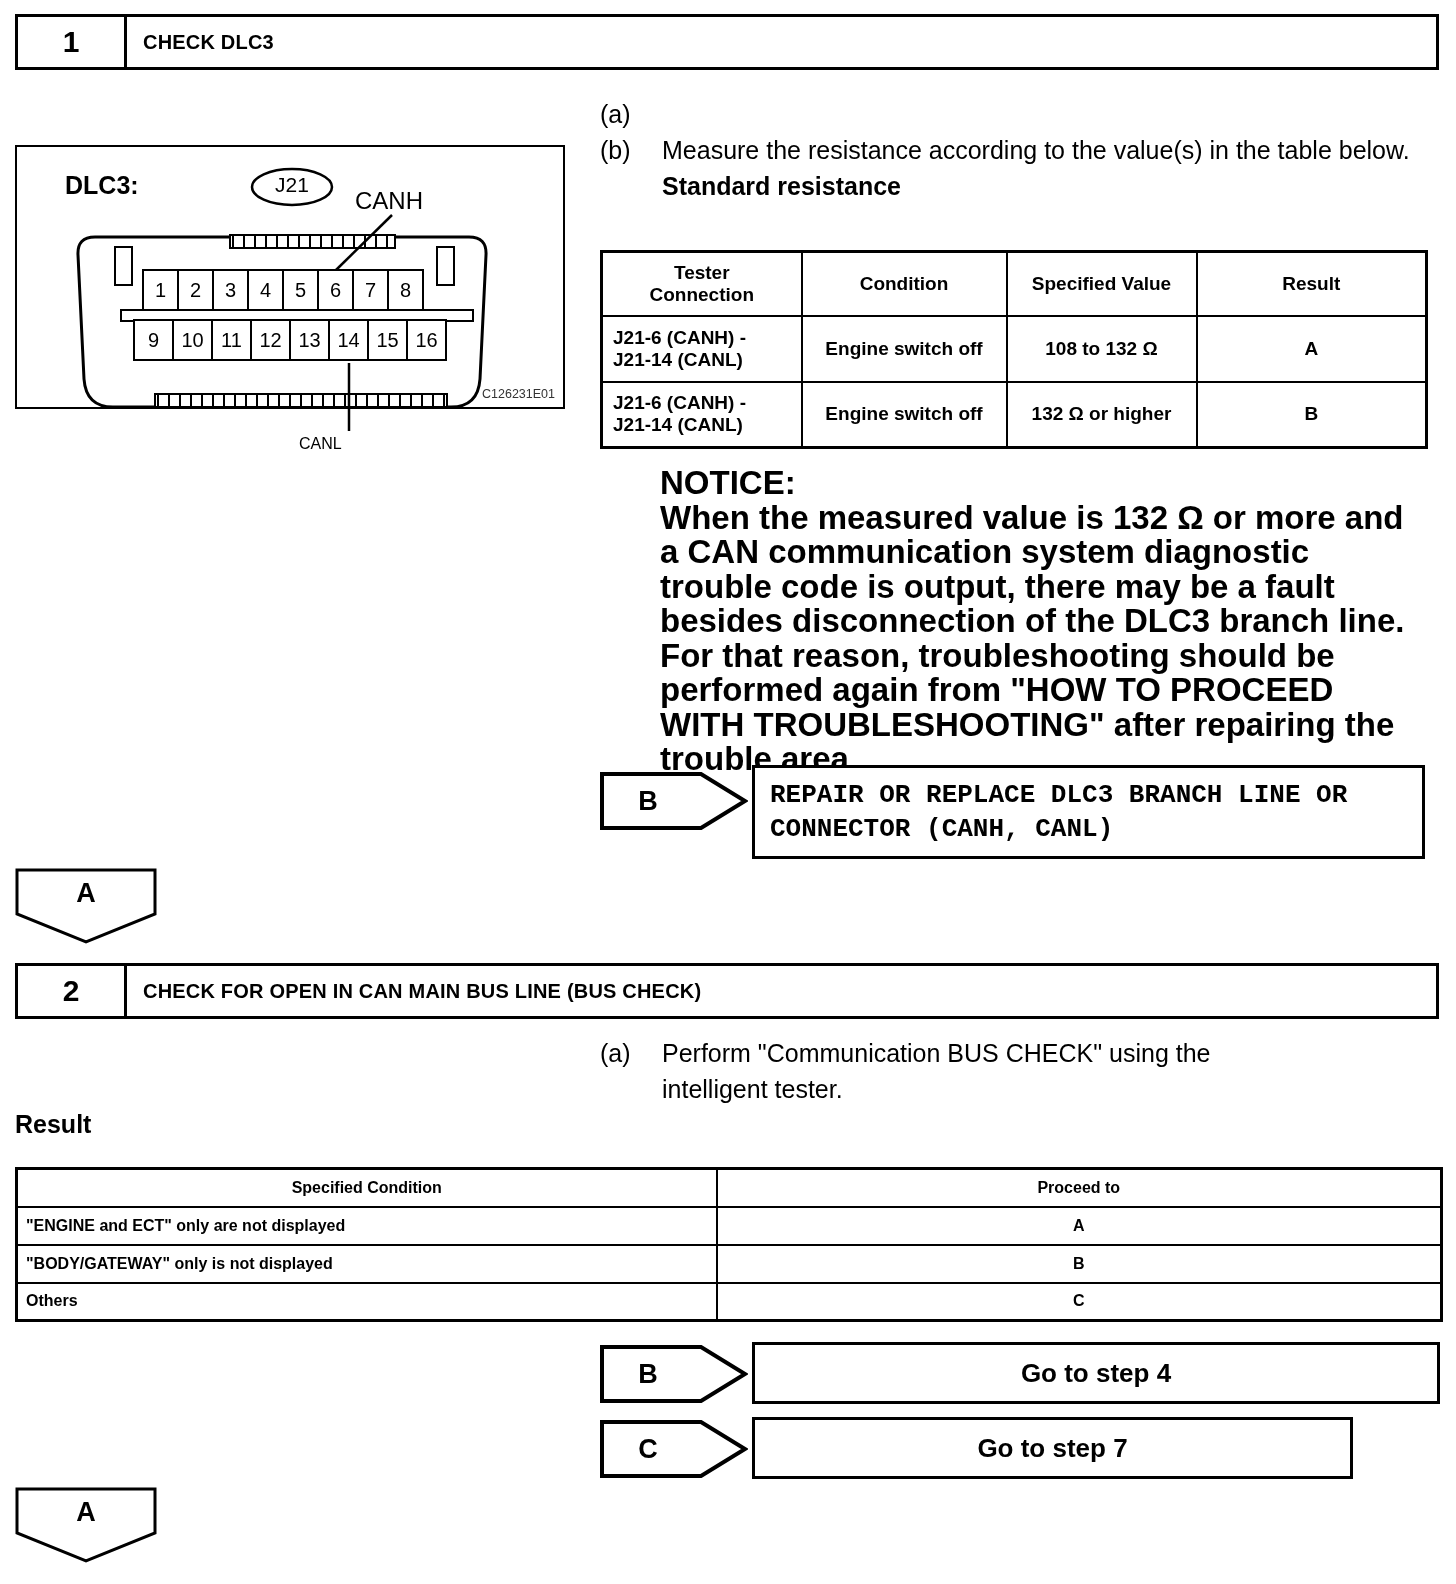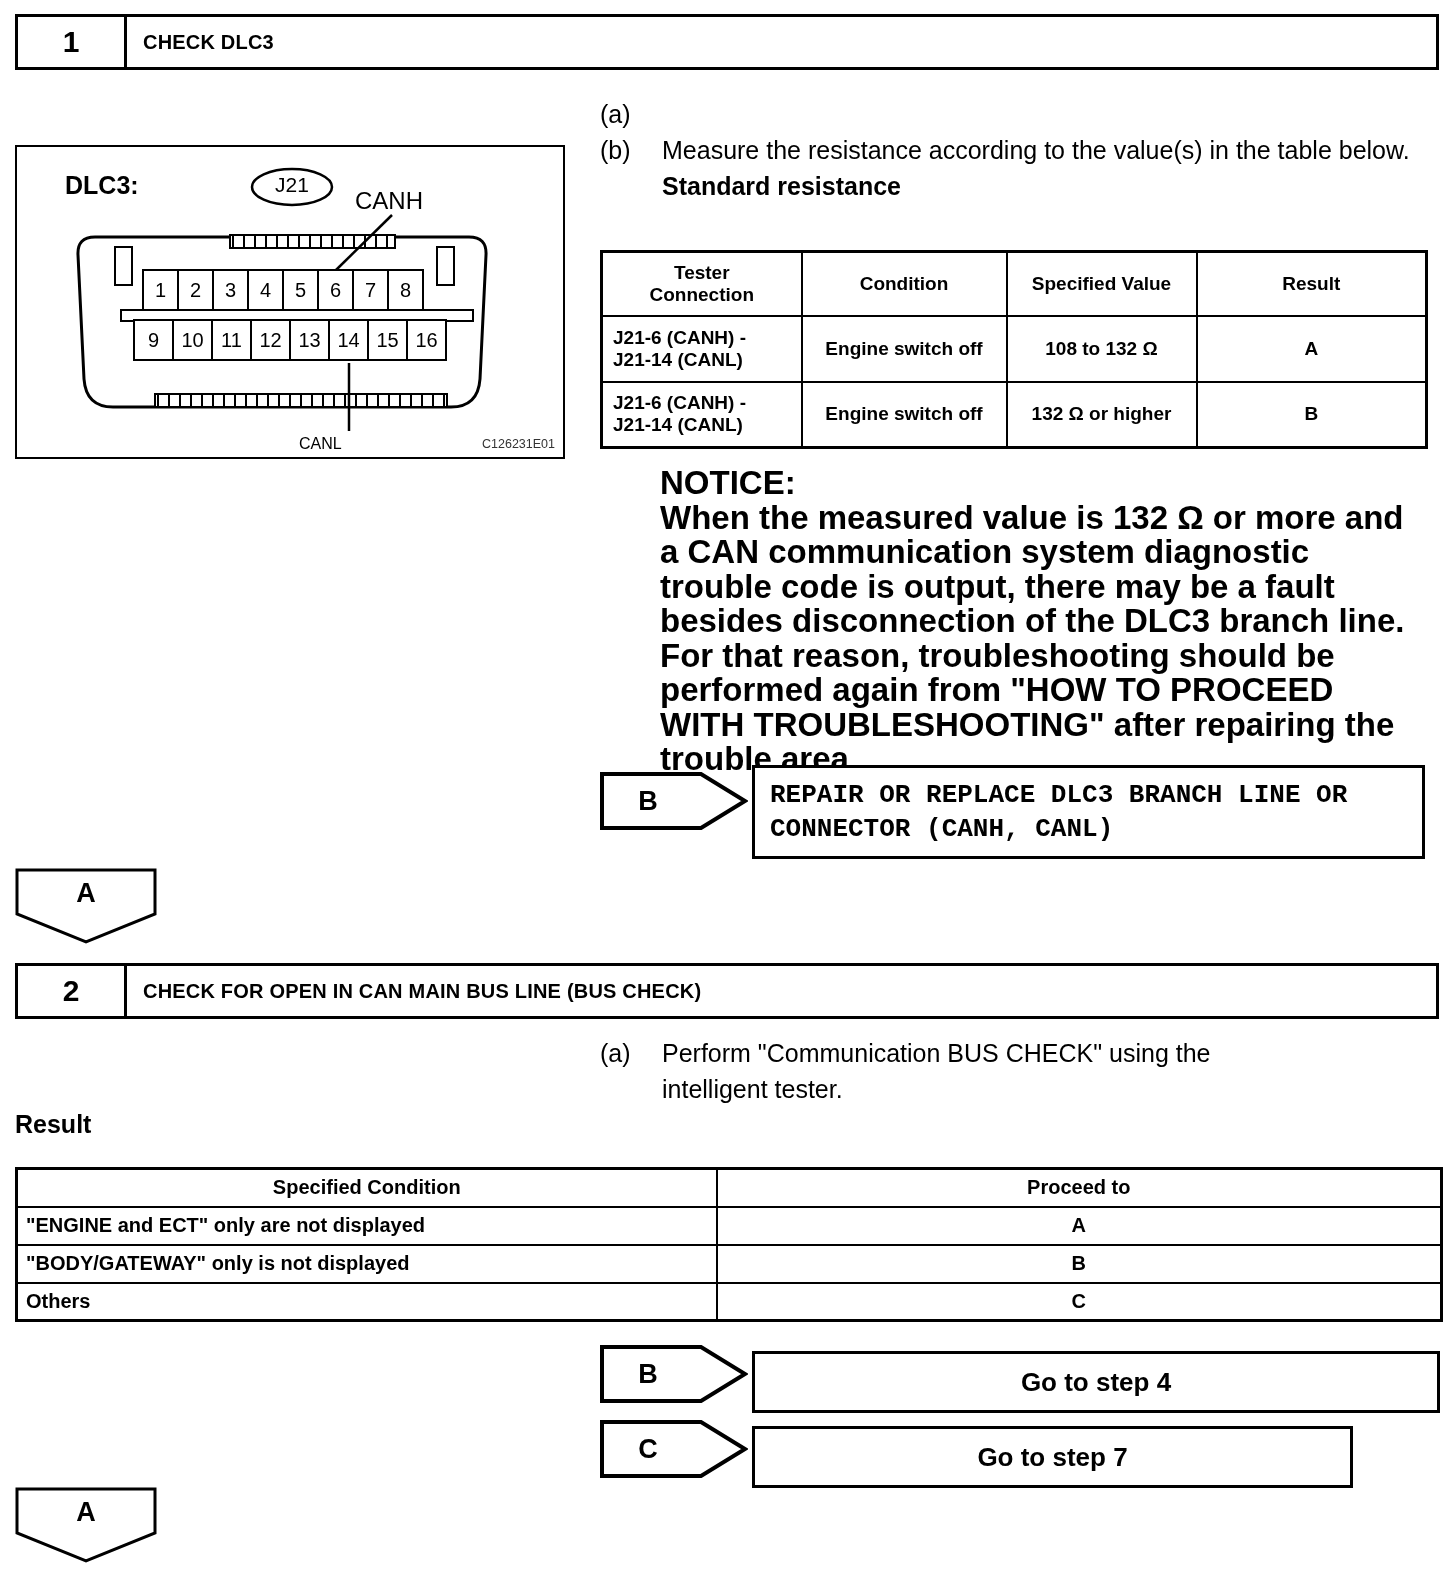--- a/index.html
+++ b/index.html
@@ -5,21 +5,21 @@
   html,body{margin:0;padding:0;background:#fff;}
   body{font-family:"Liberation Sans",sans-serif;color:#000;}
   .page{position:relative;width:1456px;height:1584px;background:#fff;overflow:hidden;}
 
   
   .step-header{position:absolute;left:15px;width:1424px;height:56px;border:3px solid #000;box-sizing:border-box;display:flex;background:#fff;}
   .step-header .num{width:106px;border-right:3px solid #000;display:flex;align-items:center;justify-content:center;font-weight:bold;font-size:30px;}
   .step-header .title{flex:1;display:flex;align-items:center;padding-left:16px;font-weight:bold;font-size:20px;letter-spacing:.2px;}
 
   
-  .figure{position:absolute;left:15px;top:145px;width:550px;height:314px;border:2px solid #000;box-sizing:border-box;background:#fff;}
+  .figure{position:absolute;left:15px;top:145px;width:550px;height:264px;border:2px solid #000;box-sizing:border-box;background:#fff;}
   .figure svg{position:absolute;left:0;top:0;}
   .fig-label{position:absolute;left:48px;top:24px;font-weight:bold;font-size:25px;}
   .j21{position:absolute;left:235px;top:26px;width:80px;text-align:center;font-size:21px;}
   .canh{position:absolute;left:338px;top:40px;font-size:24px;}
   .canl{position:absolute;left:282px;top:288px;width:100px;text-align:left;font-size:16px;}
   .figcode{position:absolute;right:8px;bottom:6px;font-size:12.5px;color:#333;}
   .pins{position:absolute;display:flex;}
   .pins-top{left:125px;top:122px;}
   .pins-bottom{left:116px;top:172px;}
   .pin{box-sizing:border-box;height:42px;border:2px solid #000;margin-left:-2px;display:flex;align-items:center;justify-content:center;font-size:20px;background:#fff;}
@@ -45,32 +45,32 @@
   .notice{position:absolute;left:660px;top:466px;width:760px;font-weight:bold;font-size:33px;line-height:34.5px;}
   .notice .nlabel{display:block;}
 
   
   .action-arrow{position:absolute;width:148px;height:58px;}
   .action-arrow svg{display:block;}
   .action-arrow text{font-family:"Liberation Sans",sans-serif;font-size:27px;font-weight:bold;}
   .action-box{position:absolute;border:3px solid #000;box-sizing:border-box;background:#fff;display:flex;align-items:center;font-weight:bold;font-size:26px;line-height:34px;}
   .action-box.left{justify-content:flex-start;padding-left:15px;}
   .action-box.left span{max-width:600px;}
-  .action-box.center{justify-content:center;text-align:center;margin-top:9px;}
+  .action-box.center{justify-content:center;text-align:center;}
 
   
   .a-marker{position:absolute;left:15px;width:142px;height:76px;}
   .a-marker text{font-family:"Liberation Sans",sans-serif;font-size:27px;font-weight:bold;}
 
   
   .s2-instr{position:absolute;left:600px;top:1035px;}
   .s2-instr .txt{width:600px;}
   .result-label{position:absolute;left:15px;top:1110px;font-weight:bold;font-size:25px;}
   .result-table{position:absolute;left:15px;top:1167px;border-collapse:collapse;table-layout:fixed;width:1425px;border:3px solid #000;background:#fff;}
-  .result-table th,.result-table td{border:2px solid #000;font-size:20px;font-weight:bold;vertical-align:middle;box-sizing:border-box;height:38px;padding:2px 8px;}
+  .result-table th,.result-table td{border:2px solid #000;font-size:16px;font-weight:bold;vertical-align:middle;box-sizing:border-box;height:38px;padding:2px 8px;}
   .result-table th{text-align:center;}
   .result-table td.cond{text-align:left;}
   .result-table td.proc{text-align:center;}
 </style>
 </head>
 <body>
 
 <div class="page">
 
   <div class="step-header" style="top:14px;">

